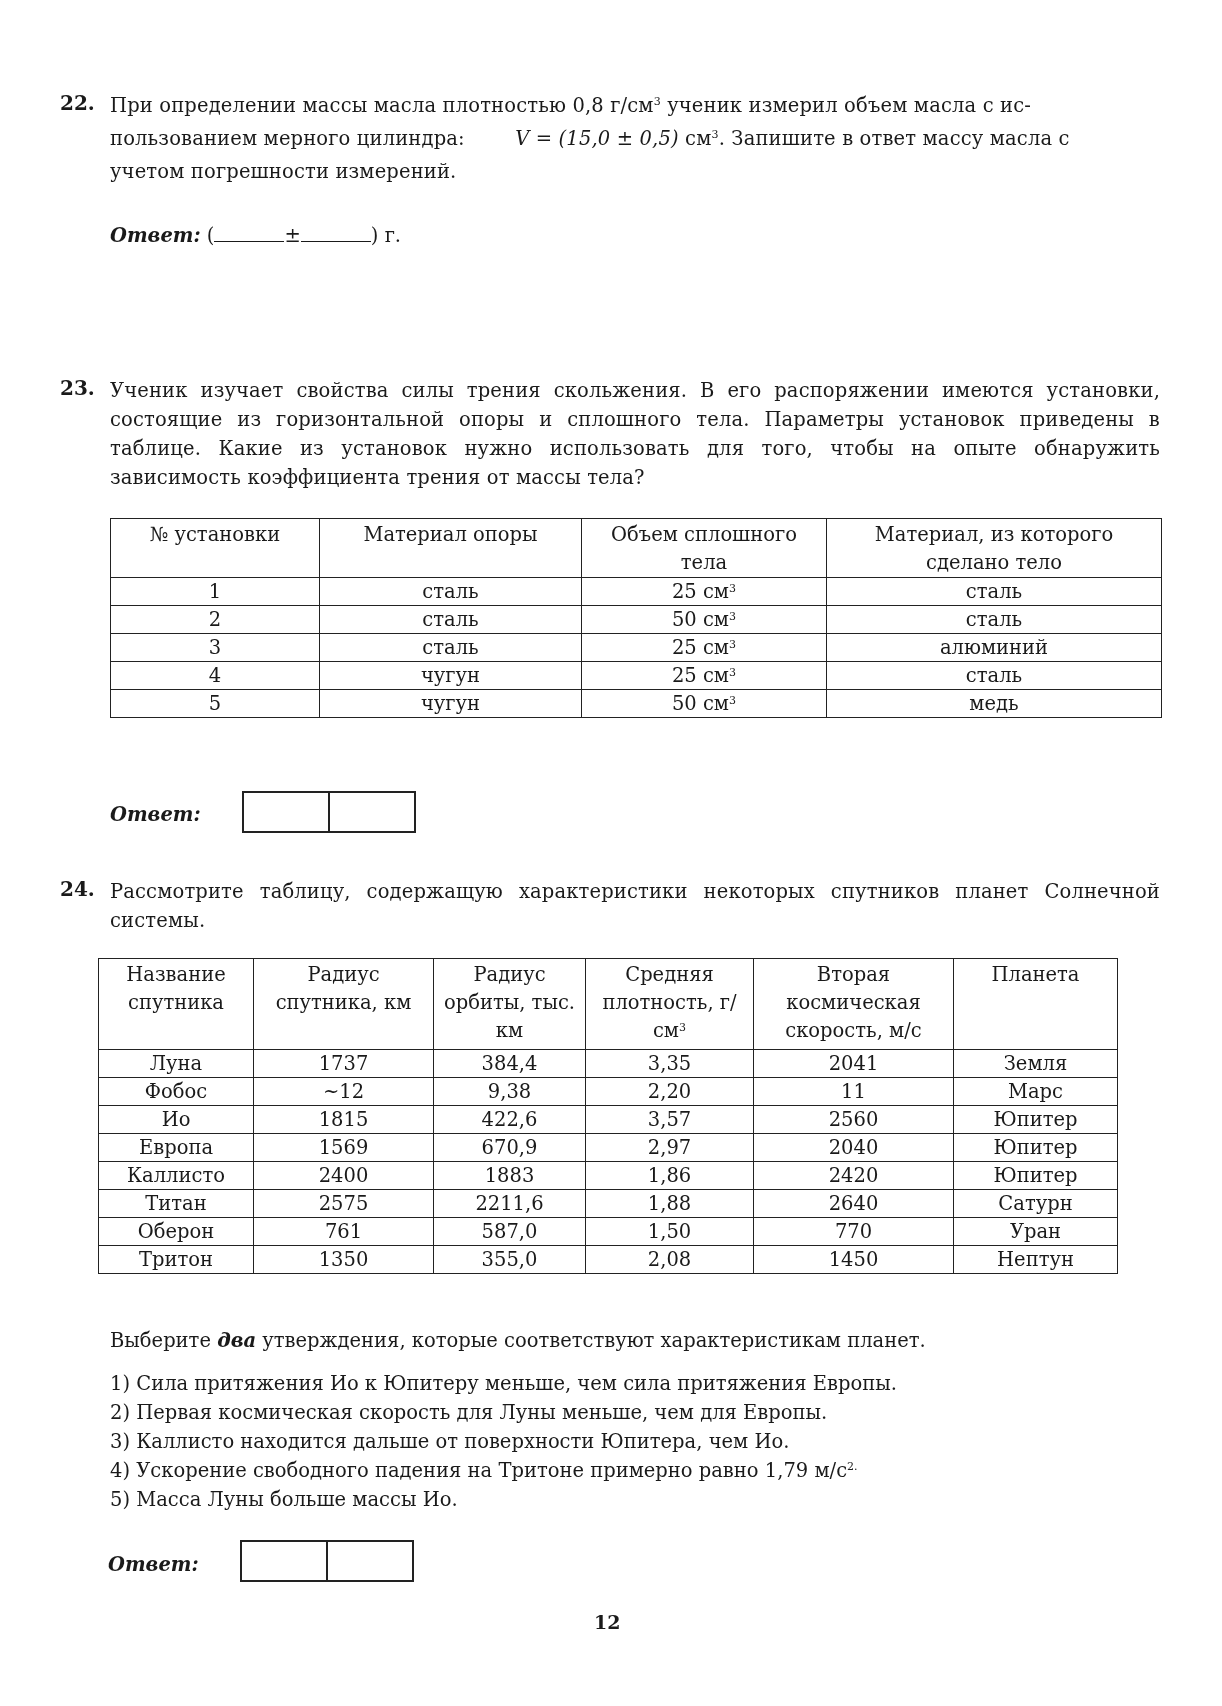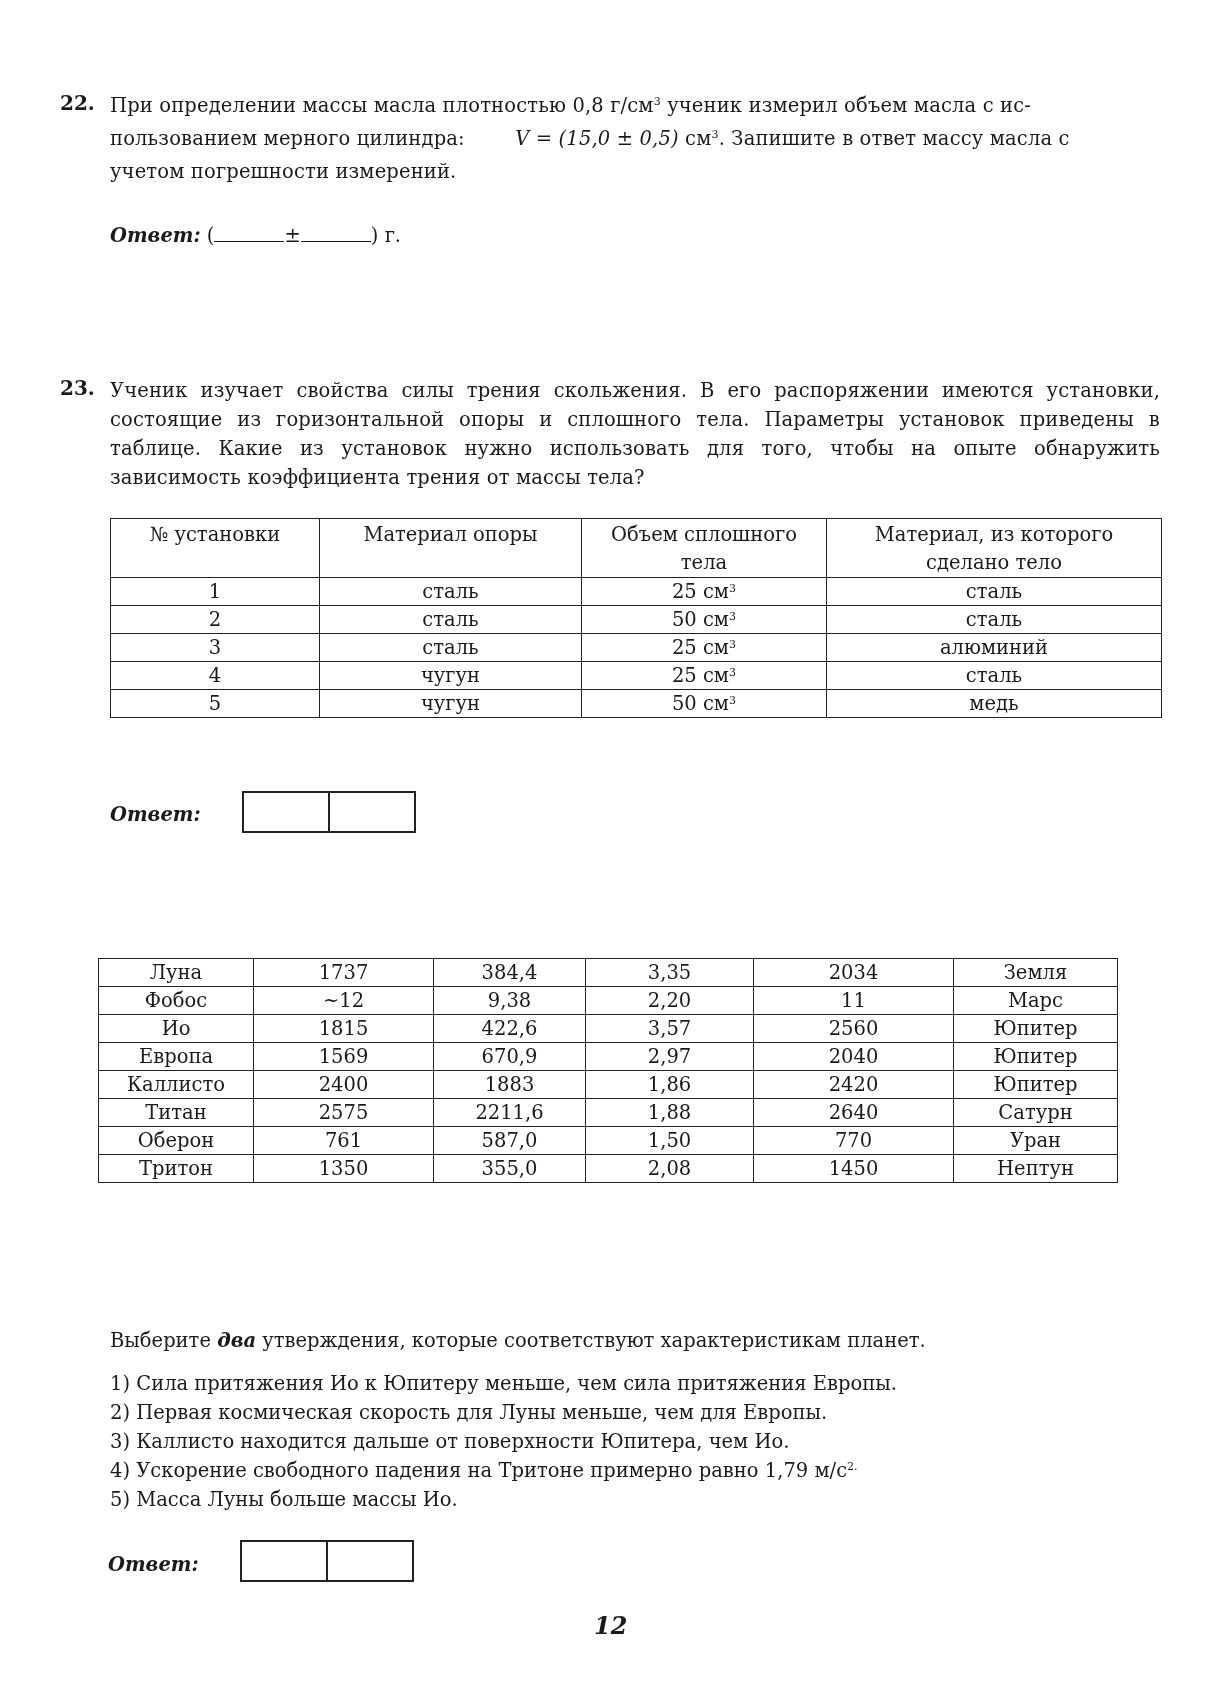--- a/index.html
+++ b/index.html
@@ -24,21 +24,21 @@
   }
   table.grid th { vertical-align: top; line-height: 28px; padding-top: 2px; margin-left: 43px; }
   table.grid td { height: 27px; line-height: 27px; padding-top: 0; padding-bottom: 0; }
   table.grid sup { font-size: 11px; vertical-align: top; position: relative; top: -3px; }
   .boxes { position: absolute; display: flex; border: 2px solid #222; height: 38px; }
   .boxes .cell { width: 84px; height: 38px; }
   .boxes .cell + .cell { border-left: 2px solid #222; }
   .otvet { position: absolute; font-style: italic; font-weight: bold; font-size: 19.5px; }
   .stmt { position: absolute; left: 110px; font-size: 19.5px; line-height: 28px; }
   .stmt sup { font-size: 11px; vertical-align: top; position: relative; top: -4px; }
-  .pagenum { position: absolute; left: 594px; top: 1598px; font-weight: bold; font-size: 24px; font-style: italic; }
+  .pagenum { position: absolute; left: 594px; top: 1598px; font-weight: bold; font-size: 19px; }
 </style>
 </head>
 <body>
 
 <div class="page">
 
   <div class="task" style="top:78px;">
     <span class="num">22.</span>
     <div class="para">
       <div><span>При определении массы масла плотностью 0,8 г/см</span><sup>3</sup><span> ученик измерил объем масла с ис-</span></div>
@@ -103,37 +103,49 @@
     </tr>
   </tbody>
     </table>
 
   <div class="otvet" style="left:110px; top:790px;">Ответ:</div>
   <div class="boxes" style="left:242px; top:778px;">
     <div class="cell"></div>
     <div class="cell"></div>
   </div>
 
+  <div class="task" style="top:864px;">
+    <span class="num">24.</span>
+    <div class="para">Рассмотрите таблицу, содержащую характеристики некоторых спутников планет Солнечной системы.</div>
+  </div>
 
   <table class="grid" style="left:98px; top:945px; width:1020px;">
     <colgroup>
       <col style="width:155px">
         <col style="width:180px">
         <col style="width:152px">
         <col style="width:168px">
         <col style="width:200px">
         <col>
     </colgroup>
     <tbody>
+        <tr>
+      <th style="height:88px;">Название спутника</th>
+      <th>Радиус спутника, км</th>
+      <th>Радиус орбиты, тыс. км</th>
+      <th><span>Средняя плотность, г/см</span><sup>3</sup></th>
+      <th>Вторая космическая скорость, м/с</th>
+      <th>Планета</th>
+    </tr>
     <tr>
       <td>Луна</td>
           <td>1737</td>
           <td>384,4</td>
           <td>3,35</td>
-          <td>2034</td>
+          <td>2041</td>
           <td>Земля</td>
     </tr>
     <tr>
       <td>Фобос</td>
           <td>~12</td>
           <td>9,38</td>
           <td>2,20</td>
           <td>11</td>
           <td>Марс</td>
     </tr>

